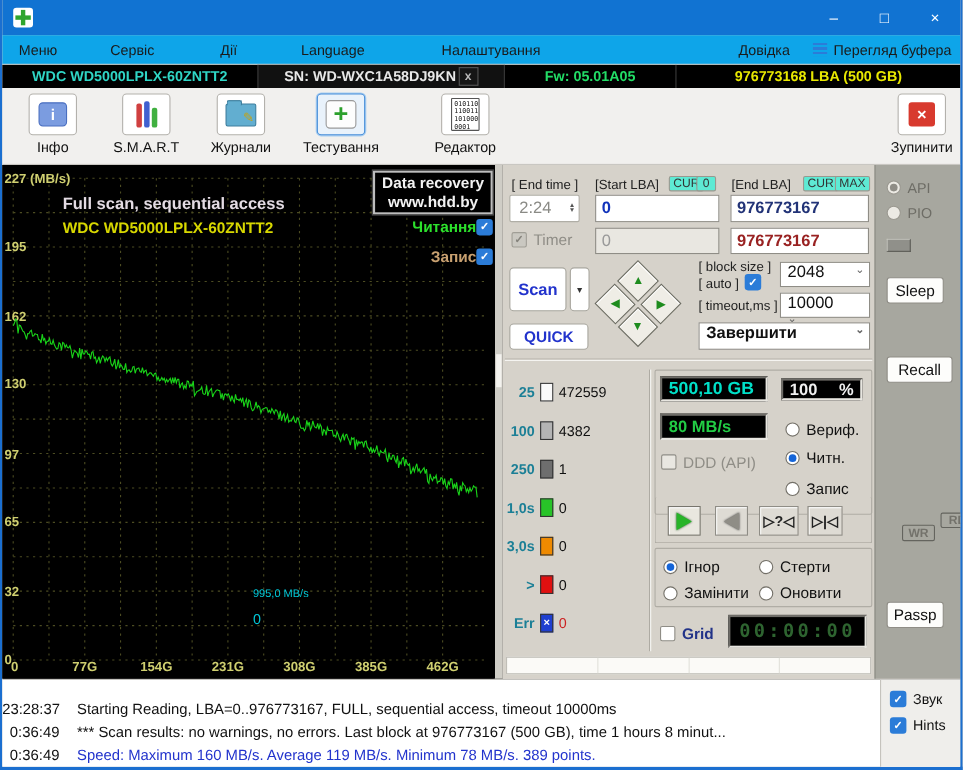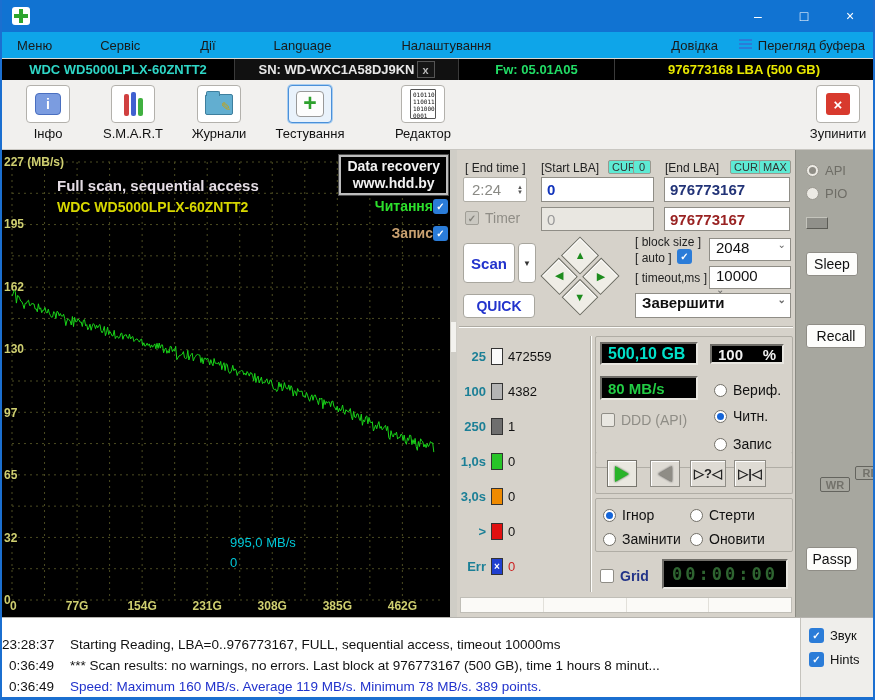--- a/index.html
+++ b/index.html
@@ -56,21 +56,21 @@
   .graph { width:455px; height:467px; background:#000; position:relative; flex:none; }
   .graph-overlay { position:absolute; }
   .g-title { left:55px; top:27px; color:#e4dce4; font-weight:bold; font-size:15px; }
   .g-subtitle { left:55px; top:49px; color:#d8d800; font-weight:bold; font-size:14px; }
   .g-badge { right:9px; top:5px; background:#000; border:2px solid #bdbdbd; outline:1px solid #4d4d4d; color:#f2f2f2; font-weight:bold; font-size:14px; text-align:center; padding:1px 6px; line-height:17px; }
   .g-legend { right:9px; display:flex; align-items:center; gap:0; font-weight:bold; font-size:14px; }
   .g-leg-read { top:48px; color:#2ce02c; }
   .g-leg-write { top:75px; color:#c8a070; }
   .cb { width:15px; height:15px; border-radius:3px; background:#2b7cd8; color:#fff; font-size:10px; font-weight:bold; display:inline-flex; align-items:center; justify-content:center; flex:none; }
   .cb::after { content:"✓"; }
-  .g-marker1 { left:228px; top:385px; color:#00c8d8; font-size:13px; }
+  .g-marker1 { left:228px; top:385px; color:#00c8d8; font-size:10px; }
   .g-marker2 { left:228px; top:405px; color:#00c8d8; font-size:13px; }
   .g-scroll { position:absolute; right:0; top:0; width:7px; height:100%; background:#cfcdc6; }
   .g-scroll .handle { position:absolute; top:172px; left:1px; width:5px; height:30px; background:#f3f2ee; }
 
   
   .panel { width:338px; height:467px; background:#d6d2ca; position:relative; flex:none; font-size:12px; color:#222; }
   .abs { position:absolute; }
   .blabel { color:#222; white-space:nowrap; }
   .chip { background:#5eead4; border:1px solid #9a988f; border-radius:2px; font-size:11px; color:#333; padding:0 3px; height:14px; display:inline-flex; align-items:center; }
   .inp { background:#fff; border:1px solid #8f8d86; display:flex; align-items:center; padding:0 5px; font-size:15px; font-weight:bold; }

